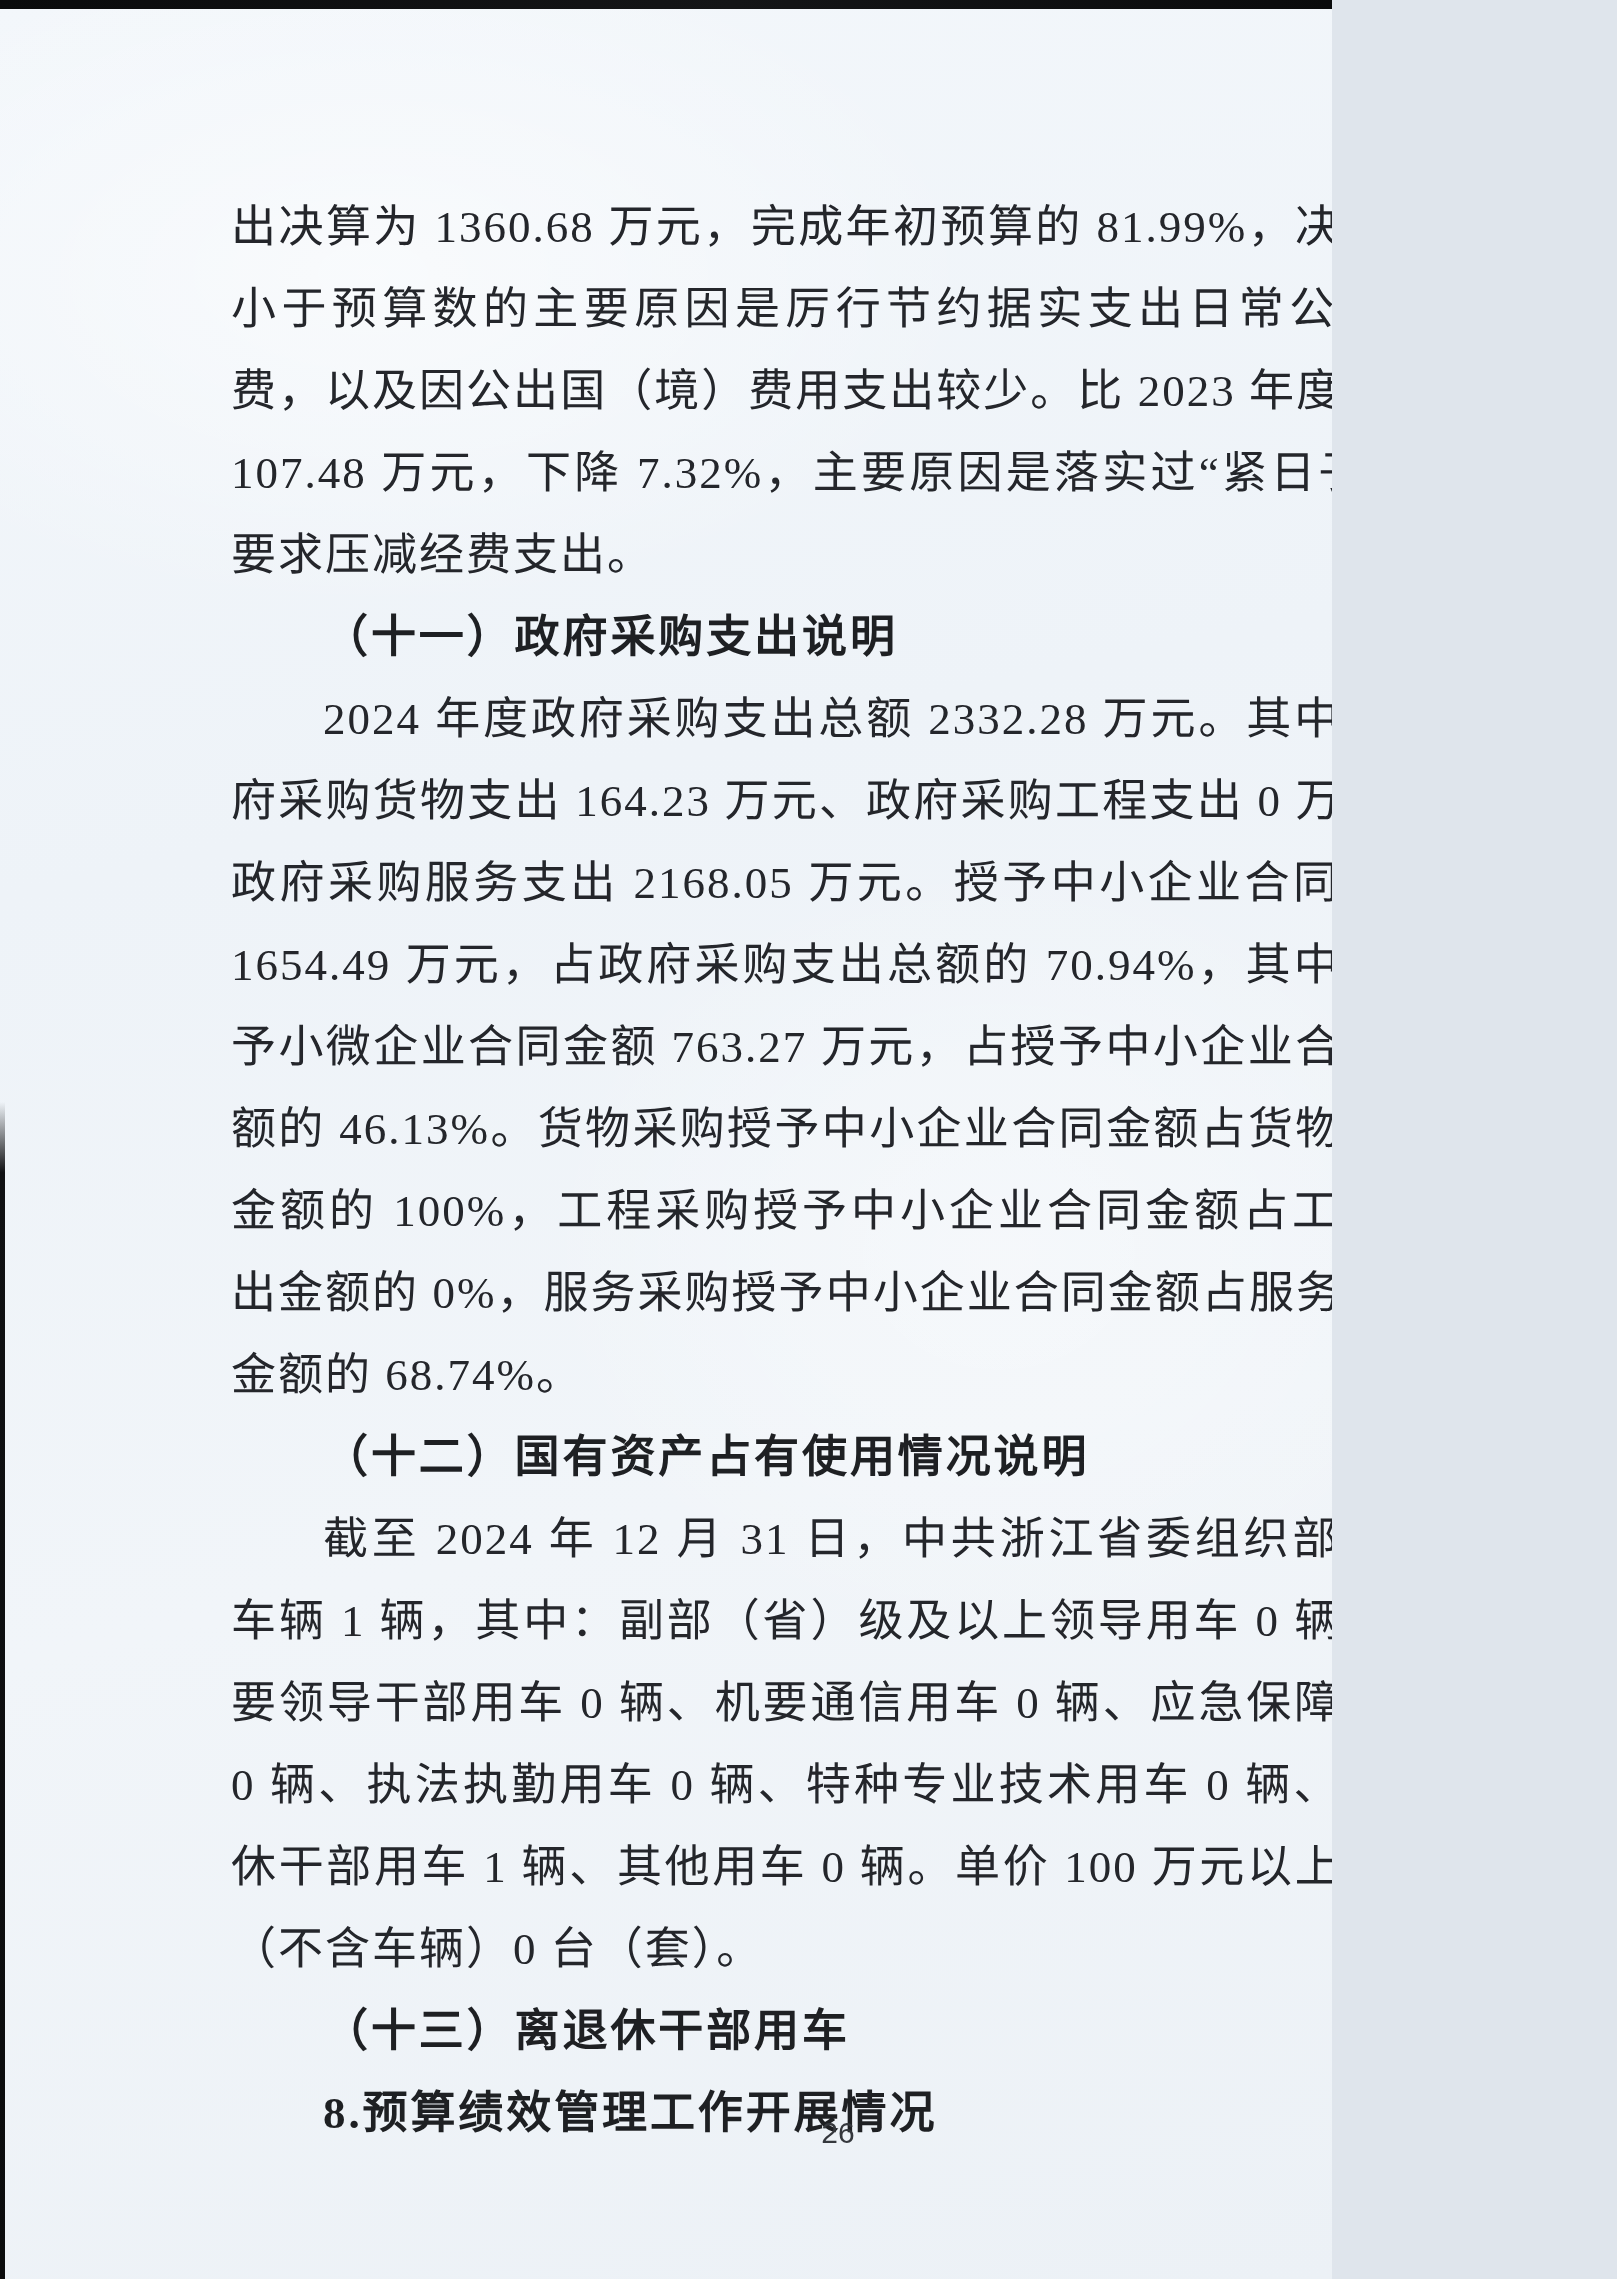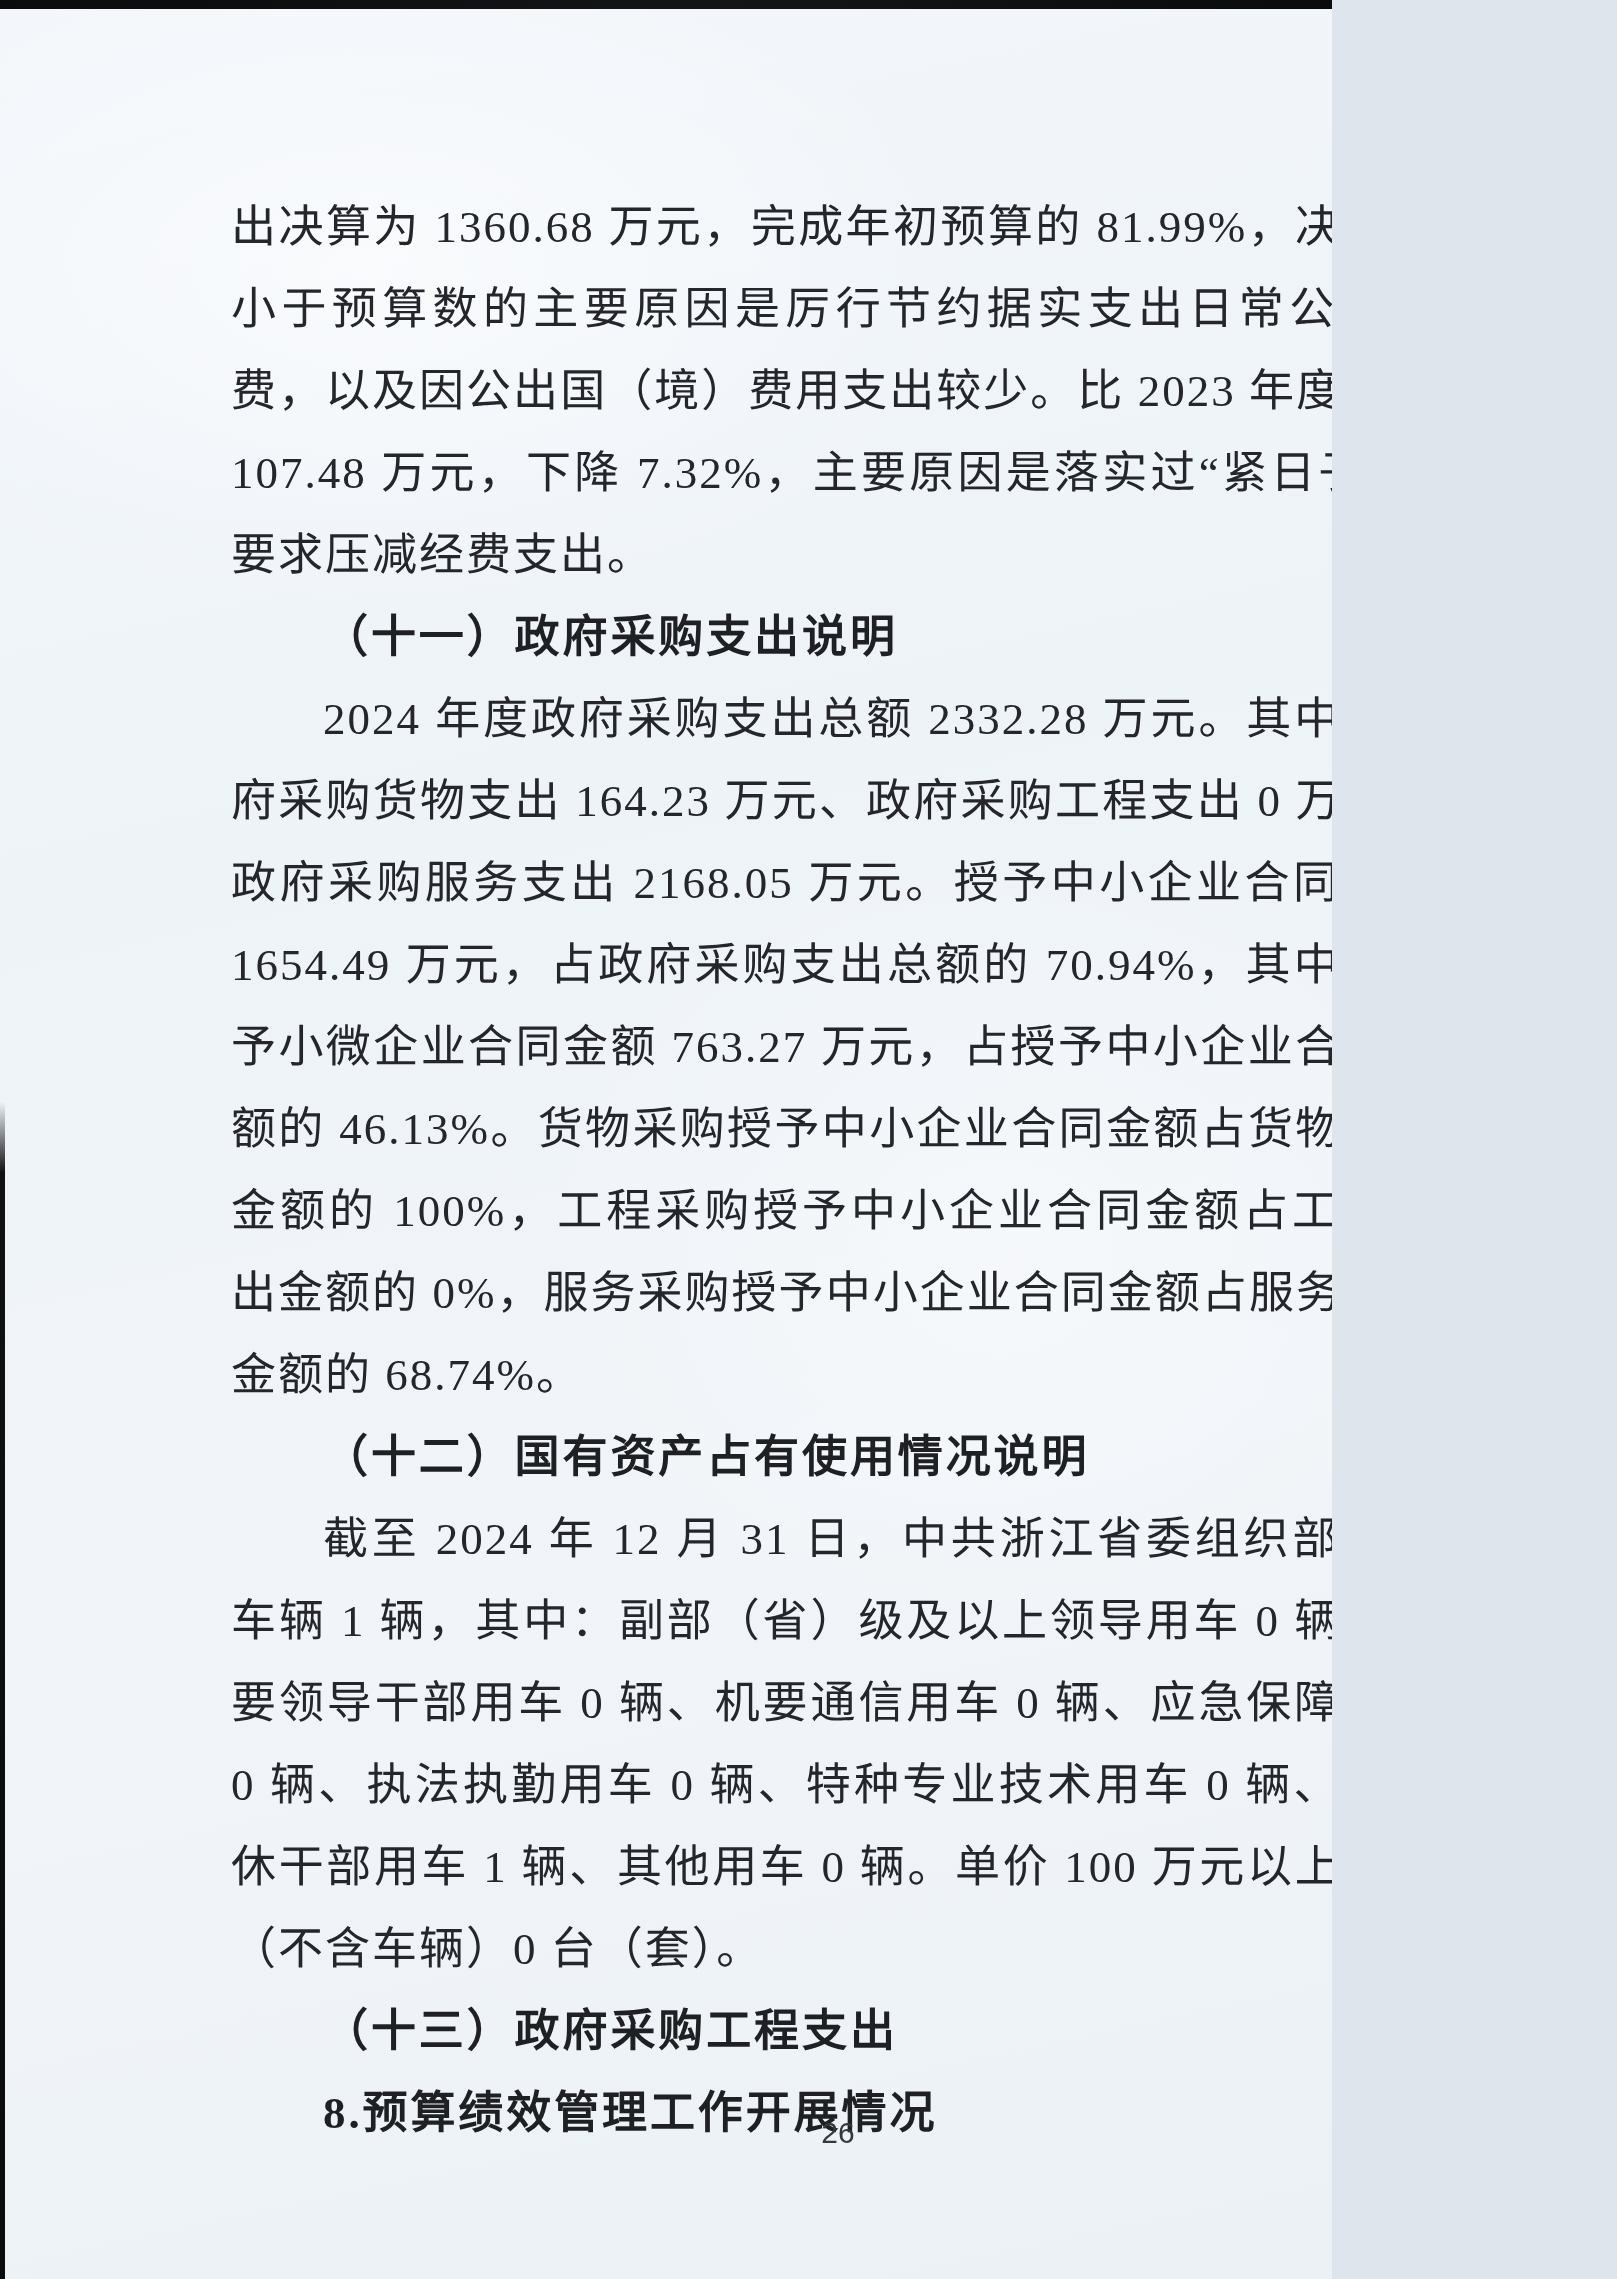--- a/index.html
+++ b/index.html
@@ -74,19 +74,19 @@
 <div class="page">
   <div class="scan-edge-top"></div>
   <div class="scan-edge-left"></div>
 
   <div class="content">
     <p class="body-par">出决算为 1360.68 万元，完成年初预算的 81.99%，决算数小于预算数的主要原因是厉行节约据实支出日常公用经费，以及因公出国（境）费用支出较少。比 2023 年度减少 107.48 万元，下降 7.32%，主要原因是落实过“紧日子”的要求压减经费支出。</p>
     <p class="heading">（十一）政府采购支出说明</p>
     <p class="body-par par-indent">2024 年度政府采购支出总额 2332.28 万元。其中：政府采购货物支出 164.23 万元、政府采购工程支出 0 万元、政府采购服务支出 2168.05 万元。授予中小企业合同金额 1654.49 万元，占政府采购支出总额的 70.94%，其中：授予小微企业合同金额 763.27 万元，占授予中小企业合同金额的 46.13%。货物采购授予中小企业合同金额占货物支出金额的 100%，工程采购授予中小企业合同金额占工程支出金额的 0%，服务采购授予中小企业合同金额占服务支出金额的 68.74%。</p>
     <p class="heading">（十二）国有资产占有使用情况说明</p>
     <p class="body-par par-indent">截至 2024 年 12 月 31 日，中共浙江省委组织部共有车辆 1 辆，其中：副部（省）级及以上领导用车 0 辆、主要领导干部用车 0 辆、机要通信用车 0 辆、应急保障用车 0 辆、执法执勤用车 0 辆、特种专业技术用车 0 辆、离退休干部用车 1 辆、其他用车 0 辆。单价 100 万元以上设备（不含车辆）0 台（套）。</p>
-    <p class="heading">（十三）政府采购工程支出</p>
+    <p class="heading">（十三）离退休干部用车</p>
     <p class="heading">8.预算绩效管理工作开展情况</p>
   </div>
 
   <div class="page-number">26</div>
 </div>
 
 
 </body></html>

